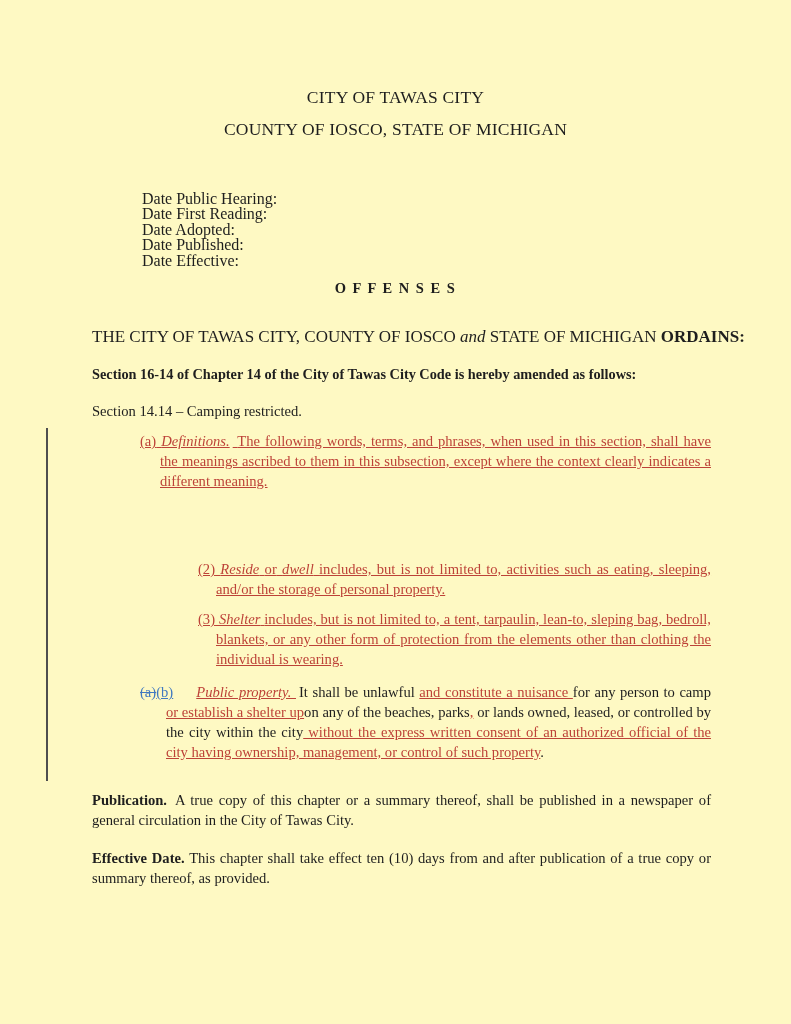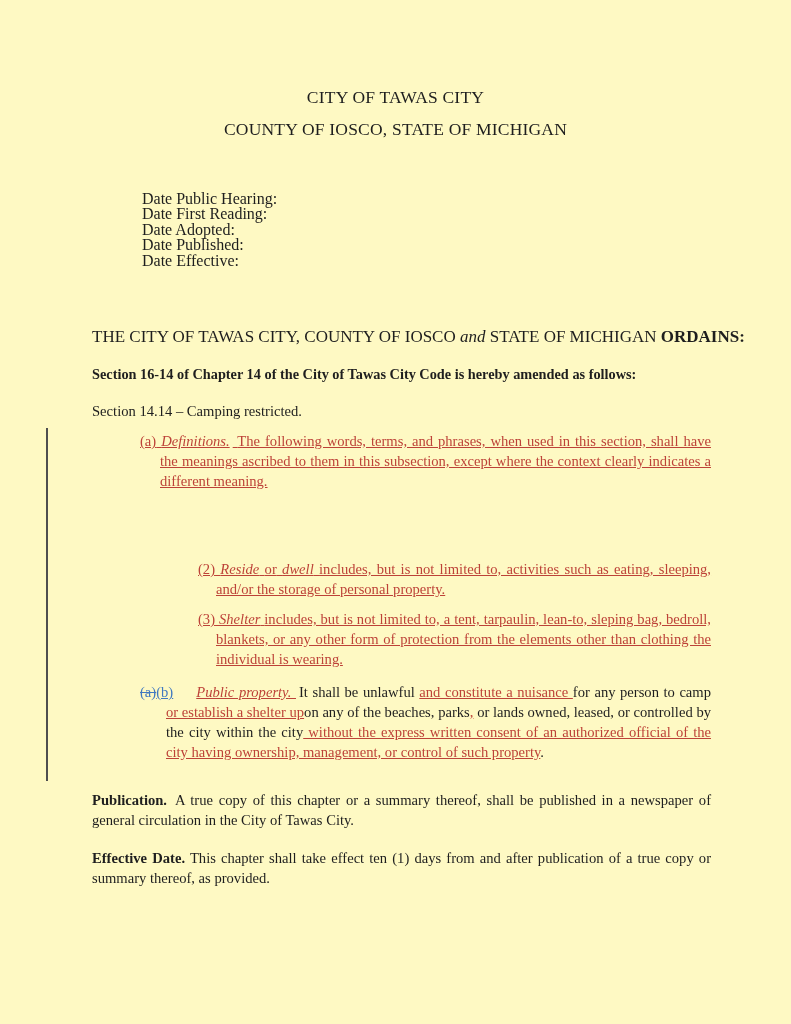--- a/index.html
+++ b/index.html
@@ -67,34 +67,35 @@
   </header>
 
   <div class="dates-block">
     <div>Date Public Hearing:</div>
     <div>Date First Reading:</div>
     <div>Date Adopted:</div>
     <div>Date Published:</div>
     <div>Date Effective:</div>
   </div>
 
+  <div class="offenses-heading">O F F E N S E S</div>
 
   <p class="flow ordains"><span>THE CITY OF TAWAS CITY, COUNTY OF IOSCO </span><span class="it">and</span><span> STATE OF MICHIGAN </span><span class="b">ORDAINS:</span></p>
 
   <p class="flow amendment">Section 16-14 of Chapter 14 of the City of Tawas City Code is hereby amended as follows:</p>
 
   <p class="flow section-head">Section 14.14 – Camping restricted.</p>
 
   <p class="flow para-a red-ins"><span>(a)</span> <span class="it gap-r">Definitions.</span> <span>The following words, terms, and phrases, when used in this section, shall have the meanings ascribed to them in this subsection, except where the context clearly indicates a different meaning.</span></p>
 
 
   <p class="flow item-2 red-ins"><span>(2)</span> <span class="it">Reside</span> <span>or</span> <span class="it">dwell</span> <span>includes, but is not limited to, activities such as eating, sleeping, and/or the storage of personal property.</span></p>
 
   <p class="flow item-3 red-ins"><span>(3)</span> <span class="it">Shelter</span> <span>includes, but is not limited to, a tent, tarpaulin, lean-to, sleping bag, bedroll, blankets, or any other form of protection from the elements other than clothing the individual is wearing.</span></p>
 
   <p class="flow para-b"><span class="blue-del">(a)</span><span class="blue-ins">(b)</span><span class="red-ins it term-gap">Public property.  </span><span>It shall be unlawful </span><span class="red-ins">and constitute a nuisance </span><span>for any person to camp </span><span class="red-ins">or establish a shelter up</span><span>on any of the beaches, parks</span><span class="red-ins">,</span><span> or lands owned, leased, or controlled by the city within the city</span><span class="red-ins"> without the express written consent of an authorized official of the city having ownership, management, or control of such property</span><span>.</span></p>
 
   <p class="flow publication"><span class="b gap-r">Publication.</span> <span>A true copy of this chapter or a summary thereof, shall be published in a newspaper of general circulation in the City of Tawas City.</span></p>
 
-  <p class="flow effective"><span class="b">Effective Date.</span> <span>This chapter shall take effect ten (1) days from and after publication of a true copy or summary thereof, as provided.</span></p>
+  <p class="flow effective"><span class="b">Effective Date.</span> <span>This chapter shall take effect ten (10) days from and after publication of a true copy or summary thereof, as provided.</span></p>
 
 
 </div>
 
 </body></html>

